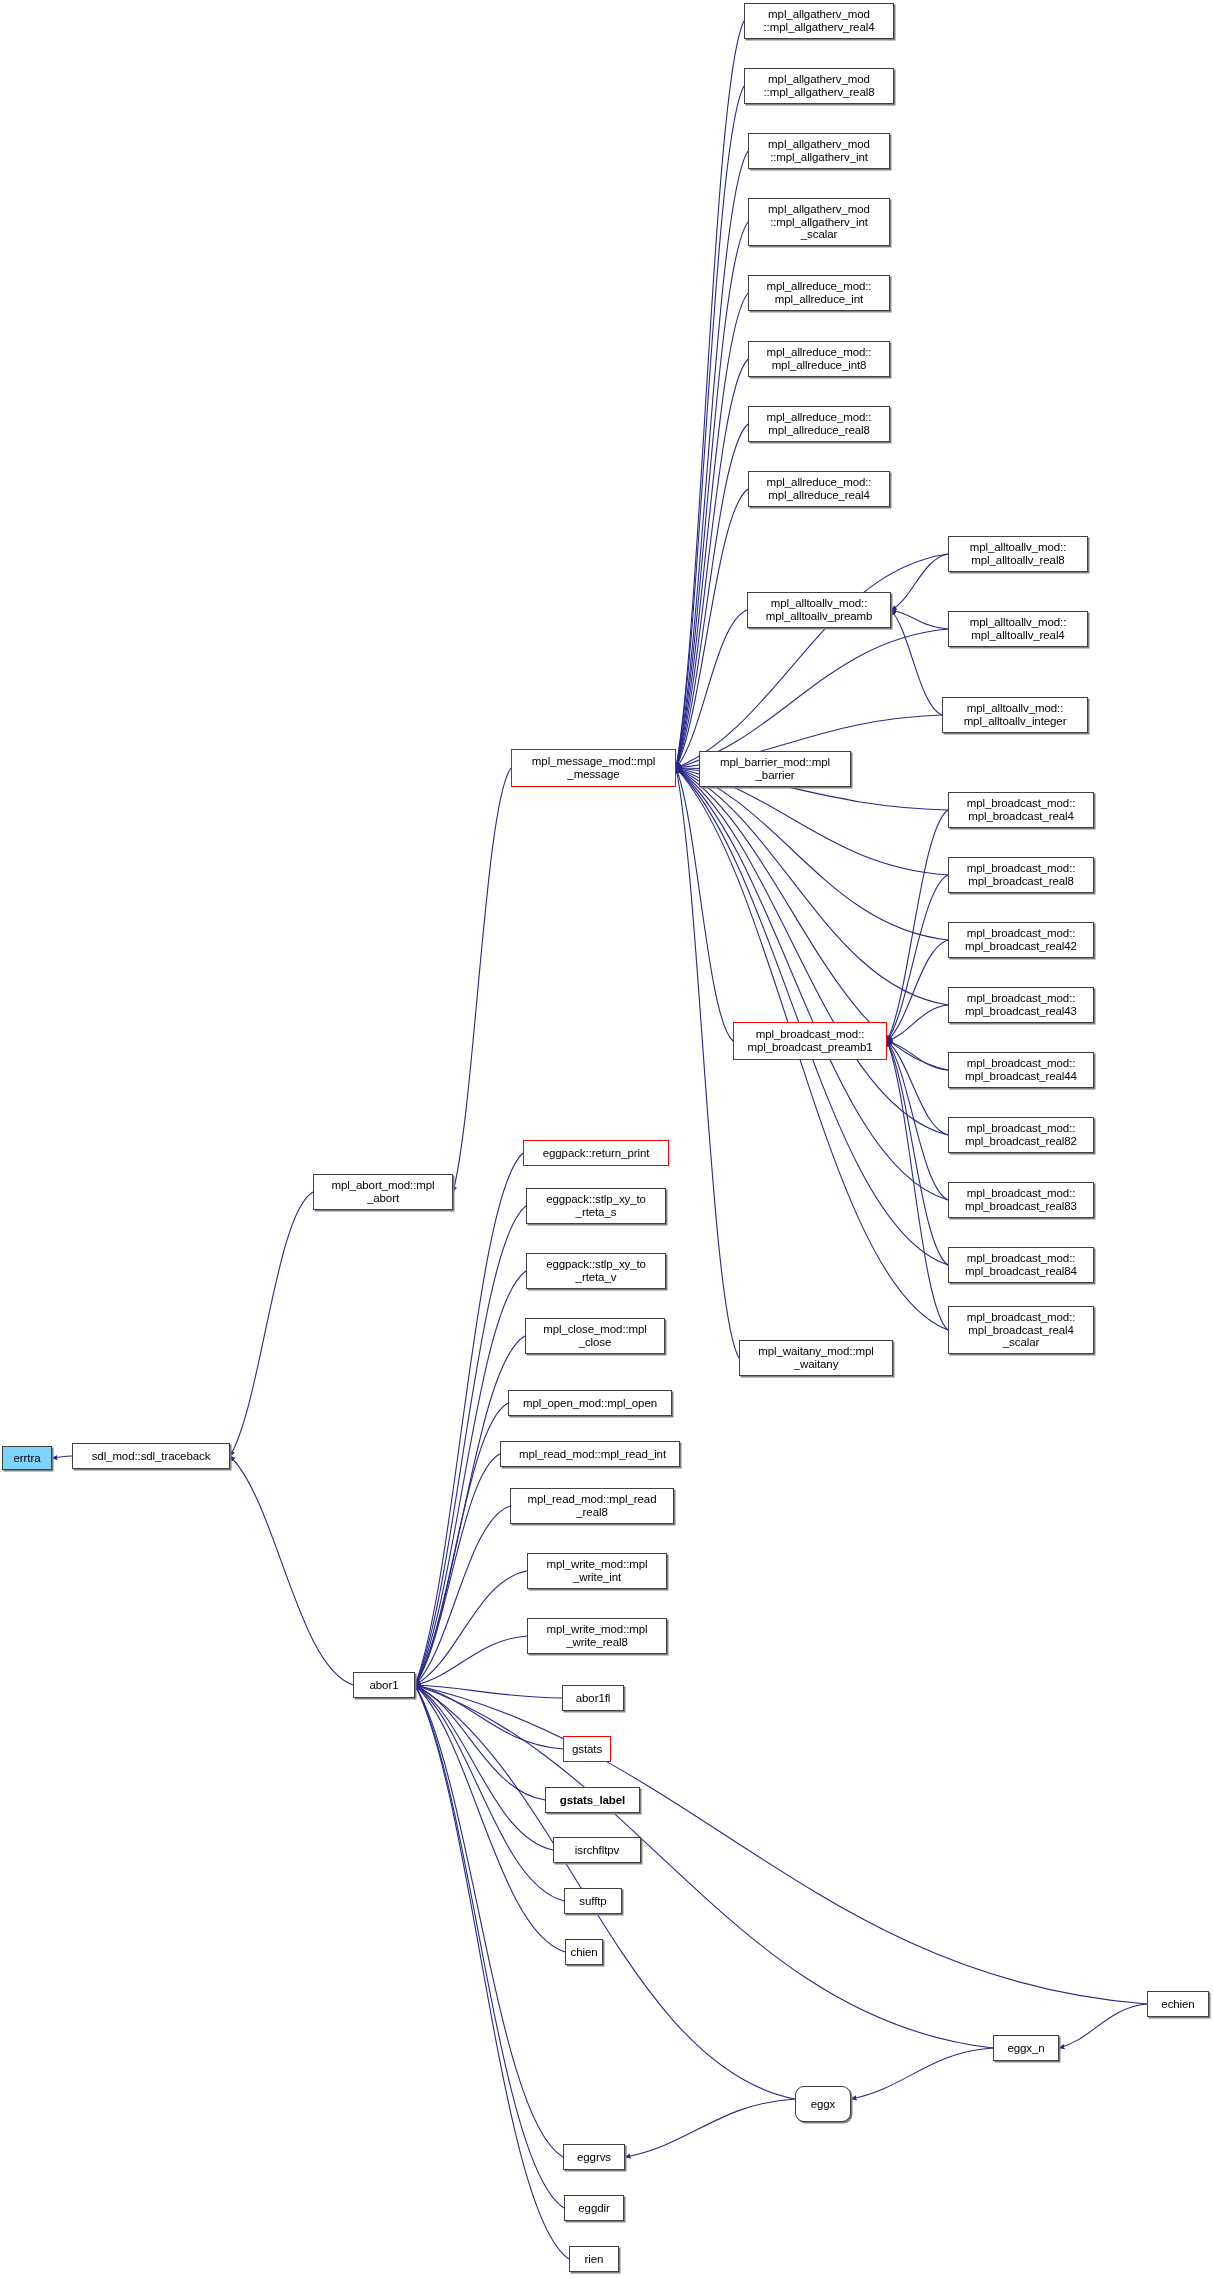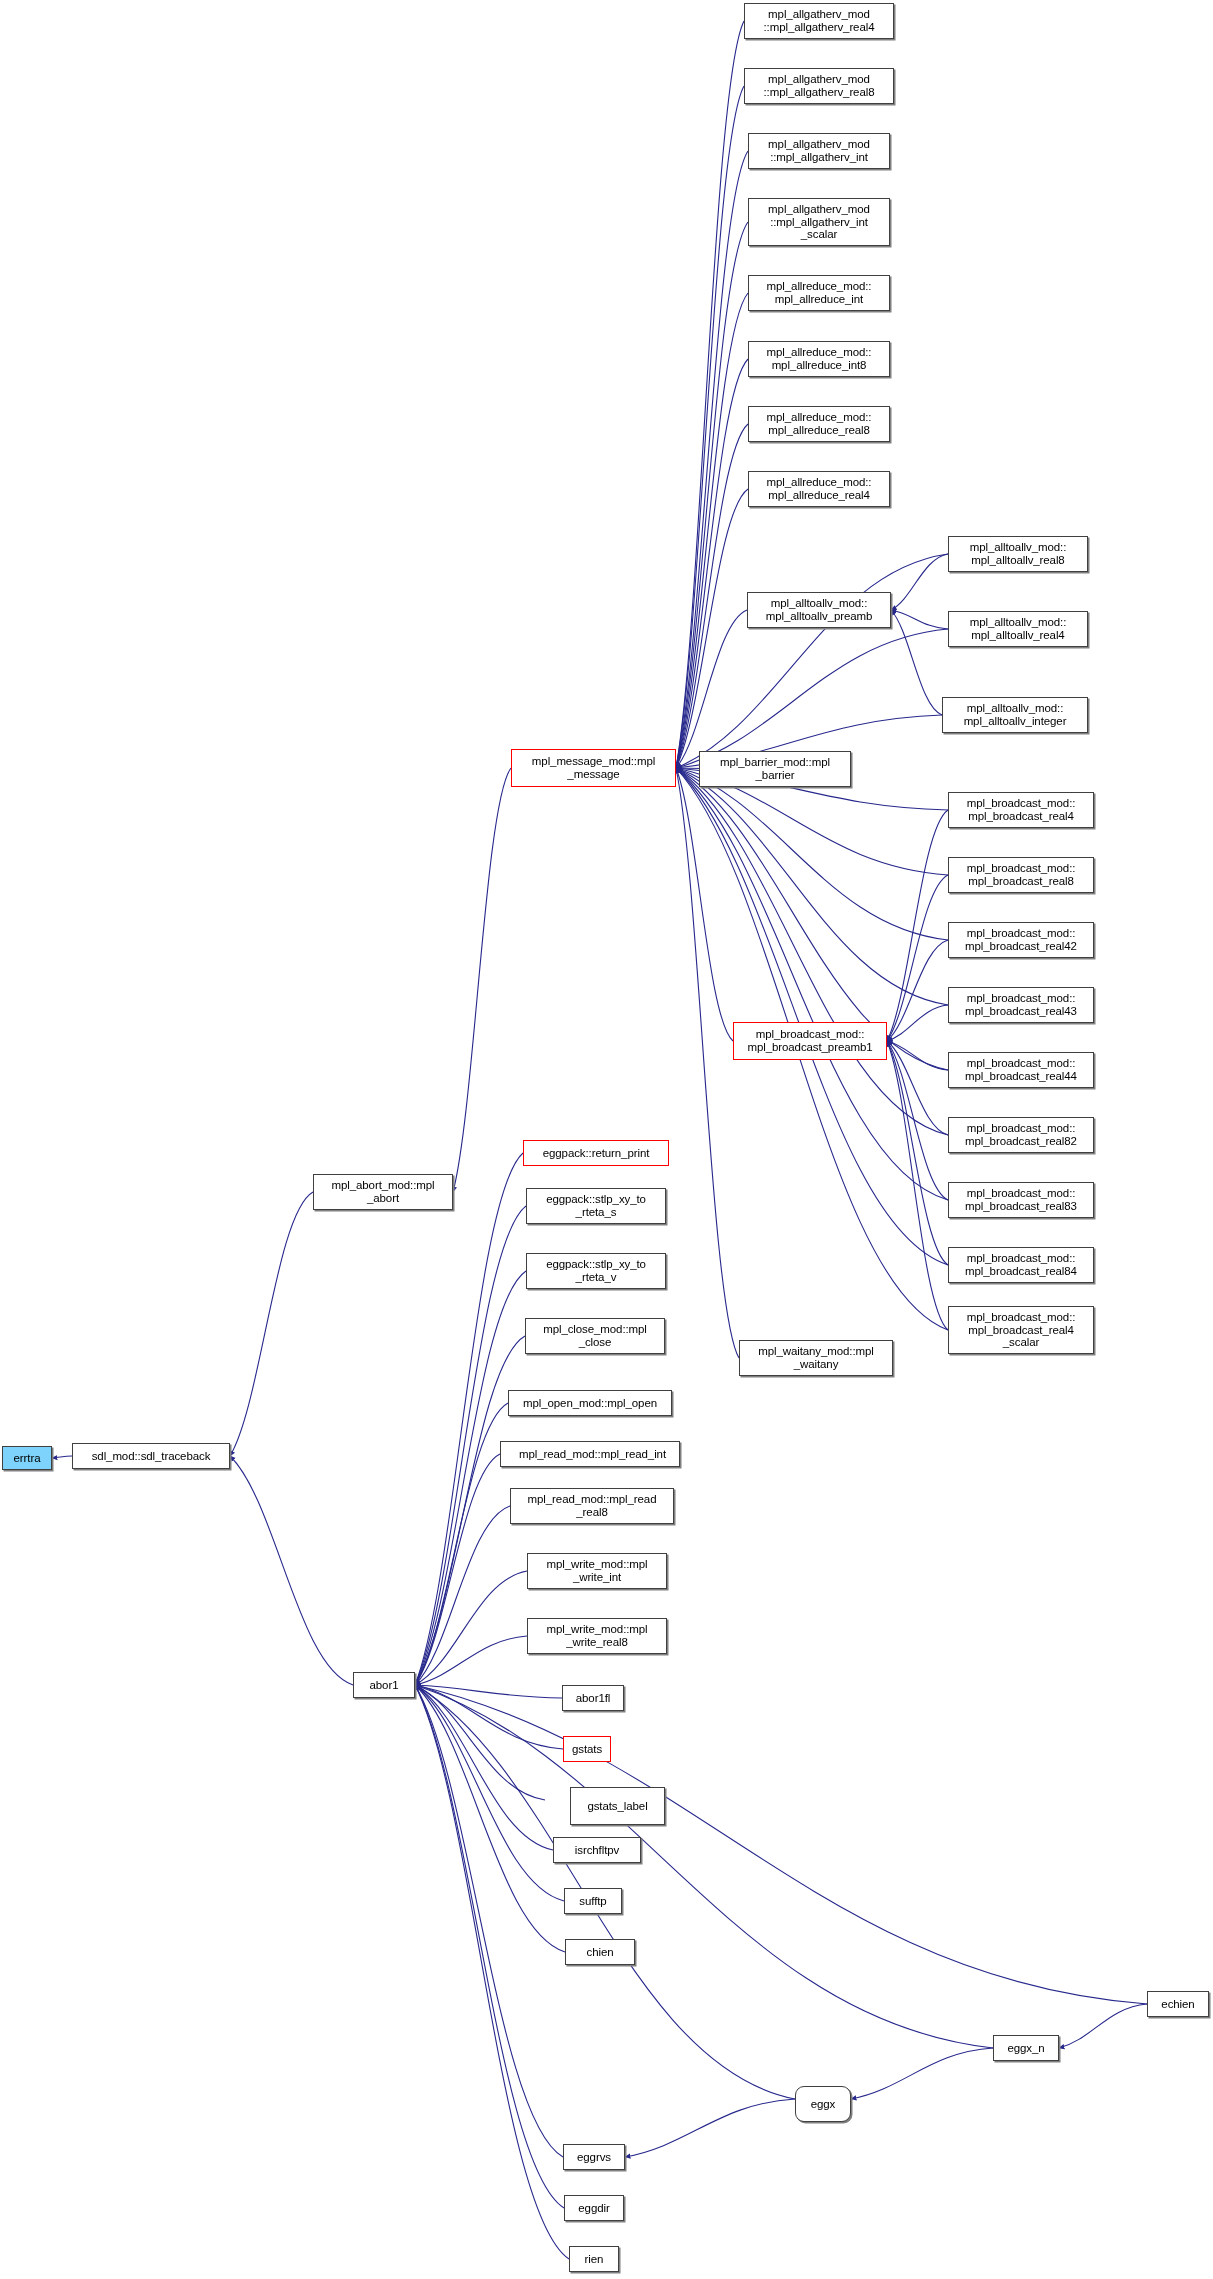--- a/index.html
+++ b/index.html
@@ -108,24 +108,24 @@
       <div class="node" style="left: 508px; top: 1390px; width: 164px; height: 26px;"><span>mpl_open_mod::mpl_open</span></div>
       <div class="node" style="left: 500px; top: 1441px; width: 180px; height: 26px; padding-left: 7px;"><span>mpl_read_mod::mpl_read_int</span></div>
       <div class="node" style="left: 510px; top: 1488px; width: 164px; height: 36px;"><span>mpl_read_mod::mpl_read
 _real8</span></div>
       <div class="node" style="left: 527px; top: 1553px; width: 140px; height: 36px;"><span>mpl_write_mod::mpl
 _write_int</span></div>
       <div class="node" style="left: 527px; top: 1618px; width: 140px; height: 36px;"><span>mpl_write_mod::mpl
 _write_real8</span></div>
       <div class="node" style="left: 562px; top: 1685px; width: 62px; height: 26px;"><span>abor1fl</span></div>
       <div class="node red" style="left: 563px; top: 1736px; width: 48px; height: 26px;"><span>gstats</span></div>
-      <div class="node" style="left: 570px; top: 1787px; width: 95px; height: 38px;"><span>gstats_label</span></div>
+      <div class="node" style="left: 545px; top: 1787px; width: 95px; height: 26px; font-weight: bold;"><span>gstats_label</span></div>
       <div class="node" style="left: 553px; top: 1837px; width: 88px; height: 26px;"><span>isrchfltpv</span></div>
       <div class="node" style="left: 564px; top: 1888px; width: 58px; height: 26px;"><span>sufftp</span></div>
-      <div class="node" style="left: 565px; top: 1939px; width: 70px; height: 26px;"><span>chien</span></div>
+      <div class="node" style="left: 565px; top: 1939px; width: 38px; height: 26px;"><span>chien</span></div>
       <div class="node" style="left: 563px; top: 2144px; width: 62px; height: 26px;"><span>eggrvs</span></div>
       <div class="node" style="left: 564px; top: 2195px; width: 60px; height: 26px;"><span>eggdir</span></div>
       <div class="node" style="left: 569px; top: 2246px; width: 50px; height: 26px;"><span>rien</span></div>
       <div class="node" style="left: 795px; top: 2086px; width: 56px; height: 36px; border-radius: 9px;"><span>eggx</span></div>
       <div class="node" style="left: 993px; top: 2035px; width: 66px; height: 26px;"><span>eggx_n</span></div>
       <div class="node" style="left: 1147px; top: 1991px; width: 62px; height: 26px;"><span>echien</span></div>
       <div class="node" style="left: 744px; top: 3px; width: 150px; height: 36px;"><span>mpl_allgatherv_mod
 ::mpl_allgatherv_real4</span></div>
       <div class="node" style="left: 744px; top: 68px; width: 150px; height: 36px;"><span>mpl_allgatherv_mod
 ::mpl_allgatherv_real8</span></div>

